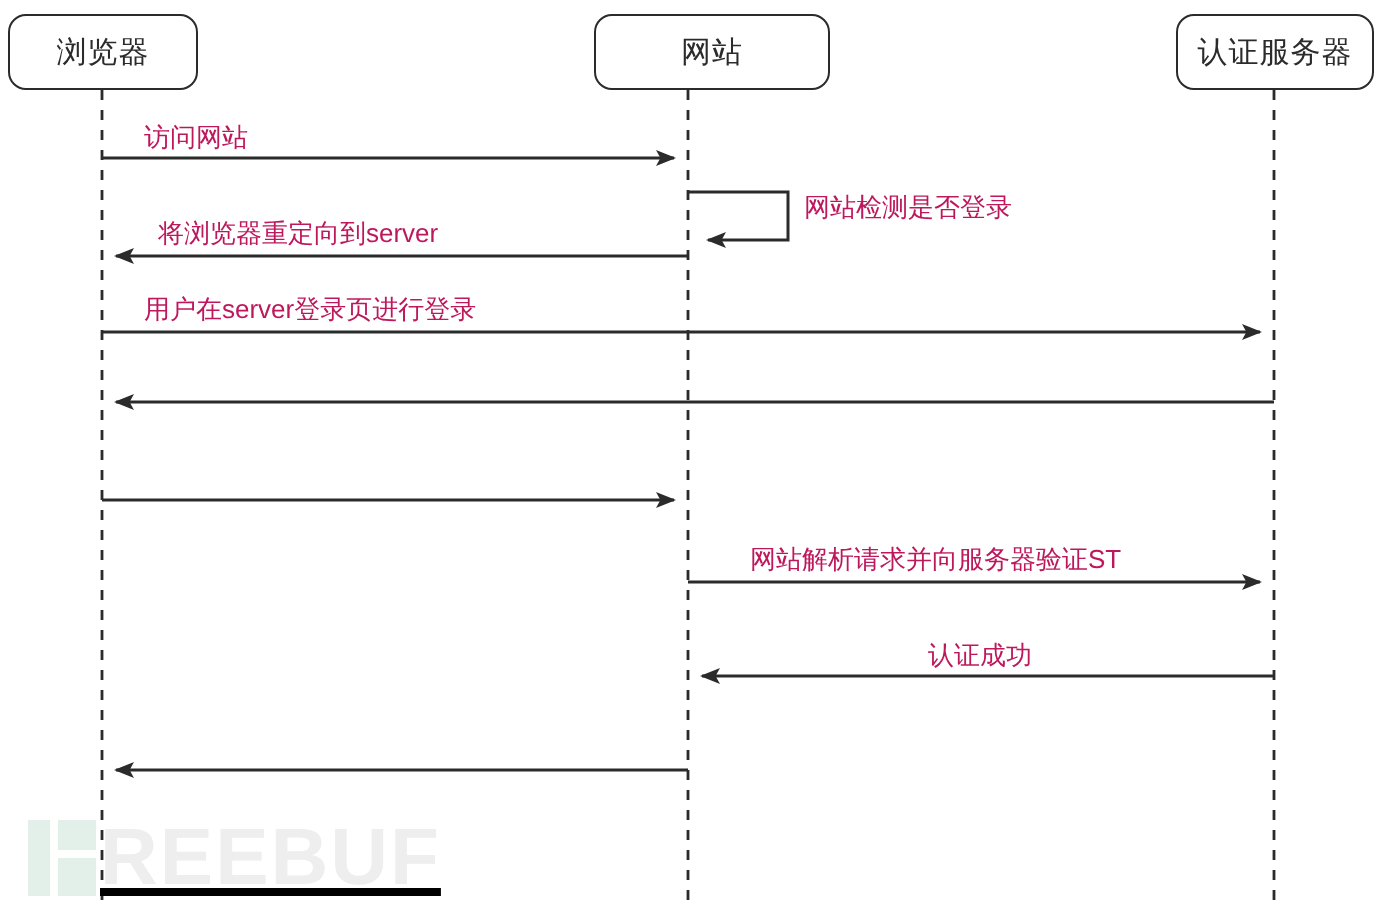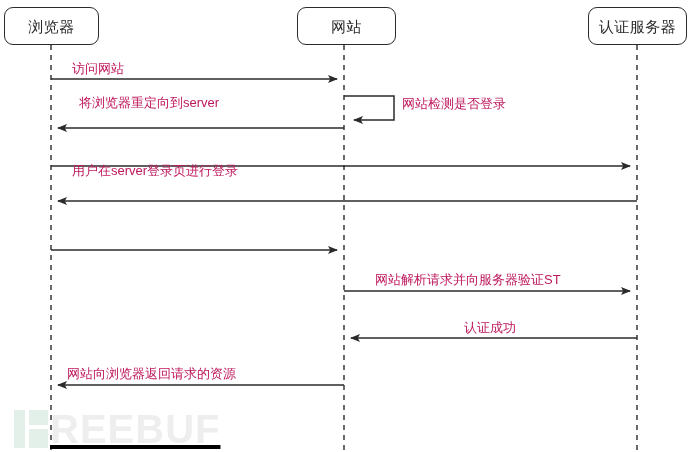--- a/index.html
+++ b/index.html
@@ -134,34 +134,33 @@
 
       <line x1="637" y1="338" x2="351" y2="338" stroke="#2b2b2b" stroke-width="1.5" marker-end="url(#arrowhead-l)"></line>
 
       <line x1="344" y1="385" x2="58" y2="385" stroke="#2b2b2b" stroke-width="1.5" marker-end="url(#arrowhead-l)"></line>
     </g>
   </svg>
 
   <div class="lifeline-box" style="left:4px; top:7px; width:95px; height:38px;text-align:right;">
     <span class="box-label">浏览器</span>
   </div>
-  <div class="lifeline-box" style="left:297px; top:7px; width:99px; height:38px;">
+  <div class="lifeline-box" style="left:297px; top:7px; width:118px; height:38px;">
     <span class="box-label">网站</span>
   </div>
   <div class="lifeline-box" style="left:588px; top:7px; width:99px; height:38px;">
     <span class="box-label">认证服务器</span>
   </div>
 
   <div class="msg-label" style="left:72px; top:62px;">访问网站</div>
   <div class="msg-label" style="left:402px; top:97px;">网站检测是否登录</div>
-  <div class="msg-label" style="left:79px; top:96px;">将浏览器重定向到server</div>
-  <div class="msg-label" style="left:72px; top:164px;">用户在server登录页进行登录</div>
+  <div class="msg-label" style="left:79px; top:110px;">将浏览器重定向到server</div>
+  <div class="msg-label" style="left:72px; top:148px;">用户在server登录页进行登录</div>
   <div class="msg-label" style="left:375px; top:273px;">网站解析请求并向服务器验证ST</div>
   <div class="msg-label" style="left:464px; top:321px;text-align:right;">认证成功</div>
-  <div class="msg-label" style="left:67px; top:367px;">网站向浏览器返回请求的资源</div>
 
   <div class="watermark">
     <div class="wm-mark">
       <div class="wm-bar-v"></div>
       <div class="wm-bar-h1"></div>
       <div class="wm-bar-h2"></div>
     </div>
     <div class="wm-text">REEBUF</div>
   </div>
 

